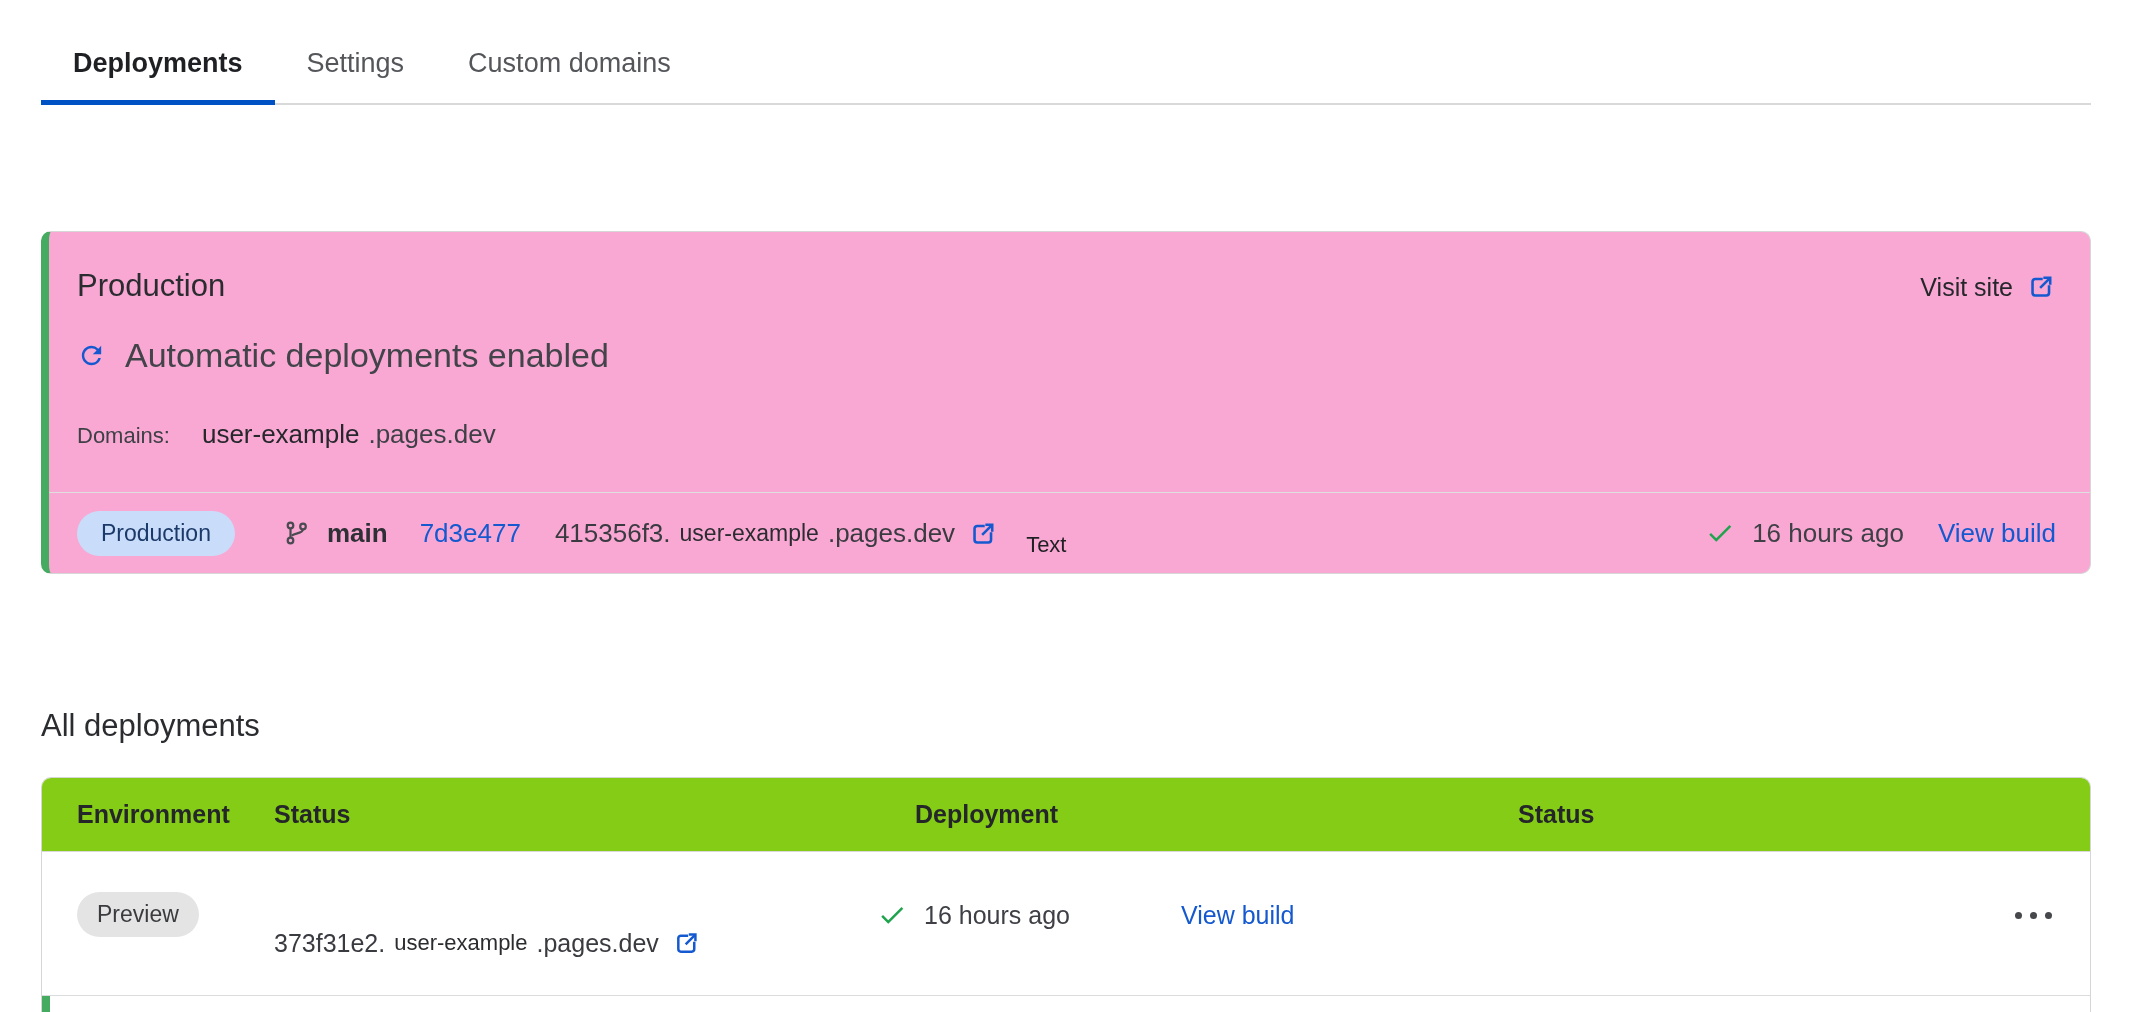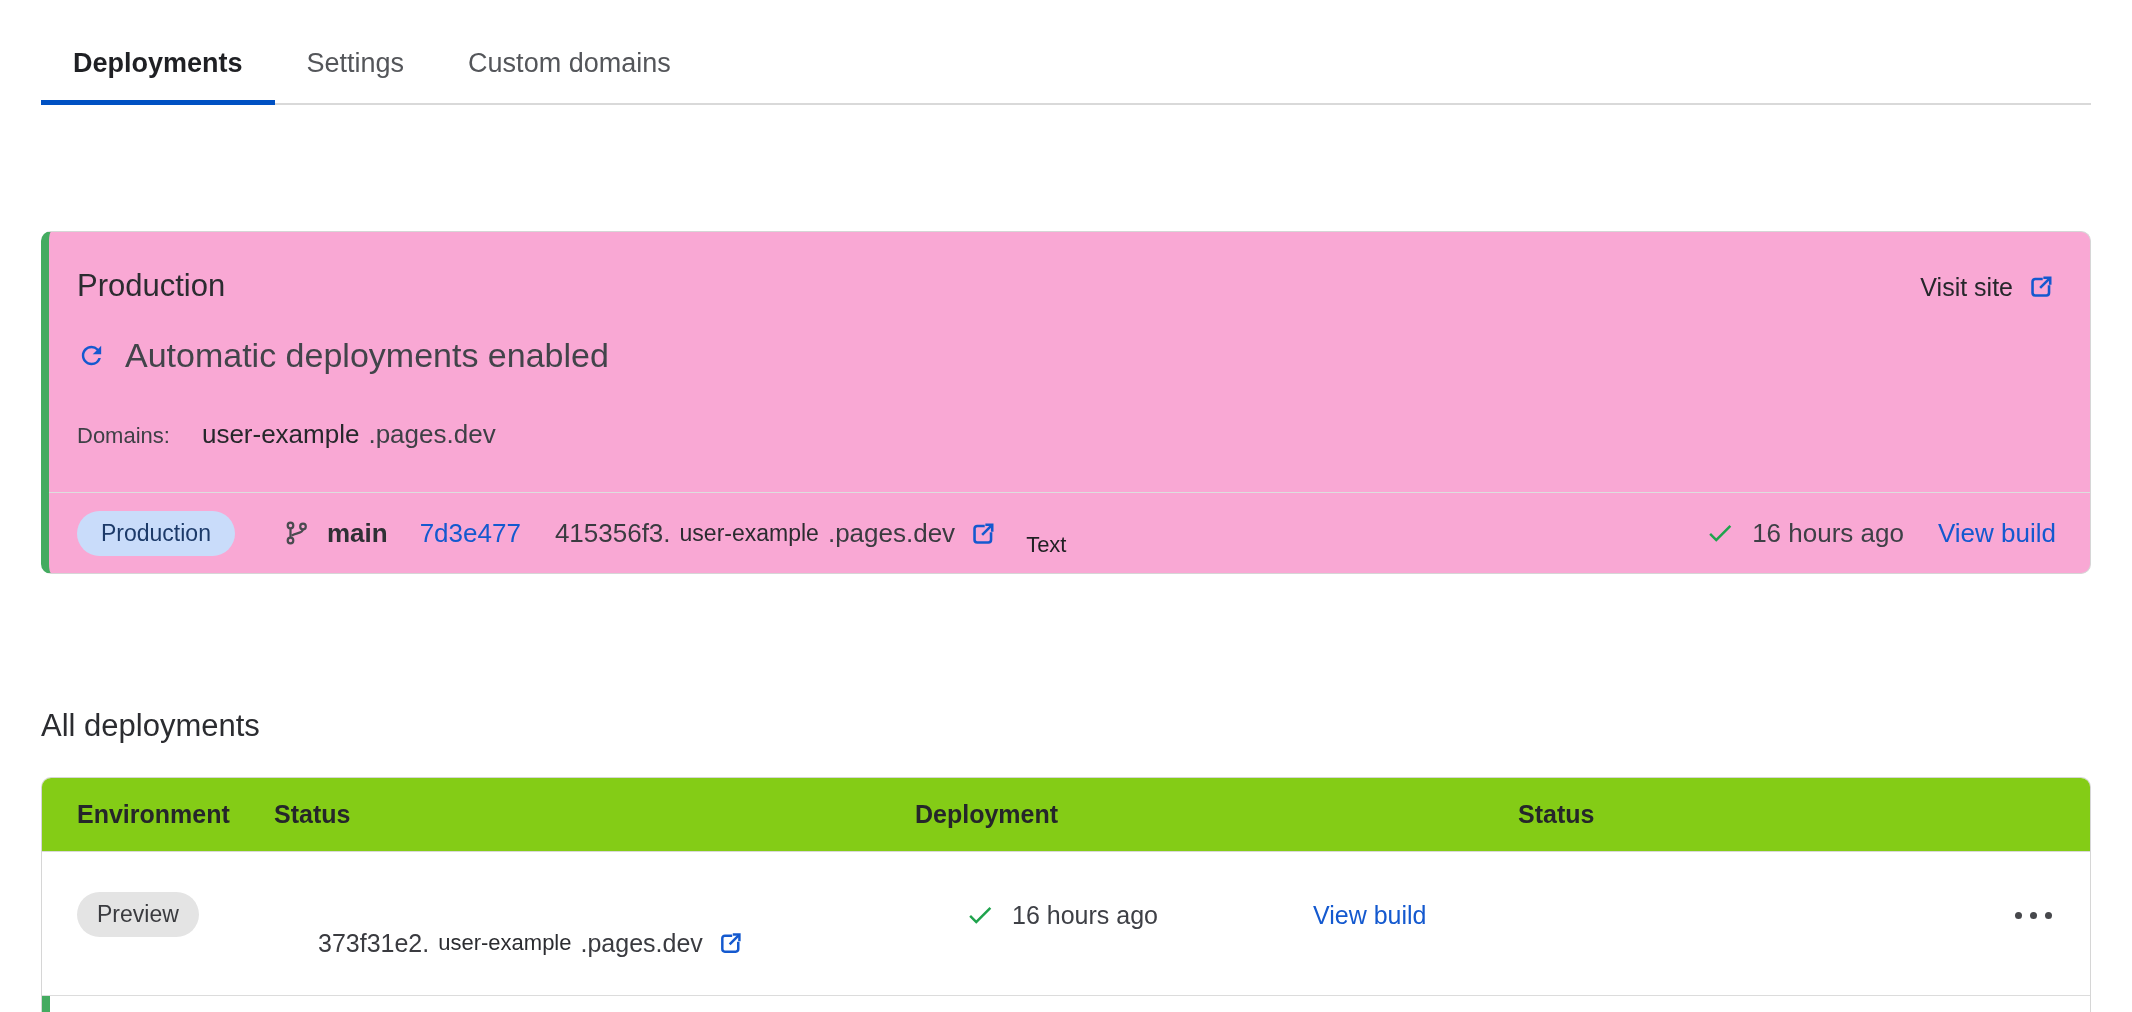--- a/index.html
+++ b/index.html
@@ -76,21 +76,21 @@
     display: flex; align-items: center; height: 74px;
     background: #84cc16; border-bottom: 1px solid #d9d9d9;
     font-size: 25px; font-weight: 700; color: #25262a;
   }
   .col-env    { width: 232px; padding-left: 35px; flex: none; }
   .col-src    { width: 641px; flex: none; }
   .col-dep    { width: 603px; flex: none; }
   .col-status { width: 304px; flex: none; }
   .col-actions{ flex: 1; display: flex; align-items: center; justify-content: space-between; padding-right: 36px; }
 
-  .trow { display: flex; align-items: flex-start; height: 144px; border-bottom: 1px solid #dcdcdc; background: #fff; gap: 44px; }
+  .trow { display: flex; align-items: flex-start; height: 144px; border-bottom: 1px solid #dcdcdc; background: #fff; }
   .trow .col-env    { padding-top: 40px; }
   .trow .col-src    { padding-top: 47px; }
   .trow .col-dep    { padding-top: 77px; }
   .trow .col-status { padding-top: 48px; display: flex; align-items: center; }
   .trow .col-actions{ padding-top: 49px; }
   .trow .time { font-size: 25px; }
 
   .src-line1 { display: flex; align-items: center; font-size: 23px; color: #2b2c30; }
   .src-branch-name { margin-left: 17px; }
   .src-commit { margin-left: 34px; font-size: 25px; }

